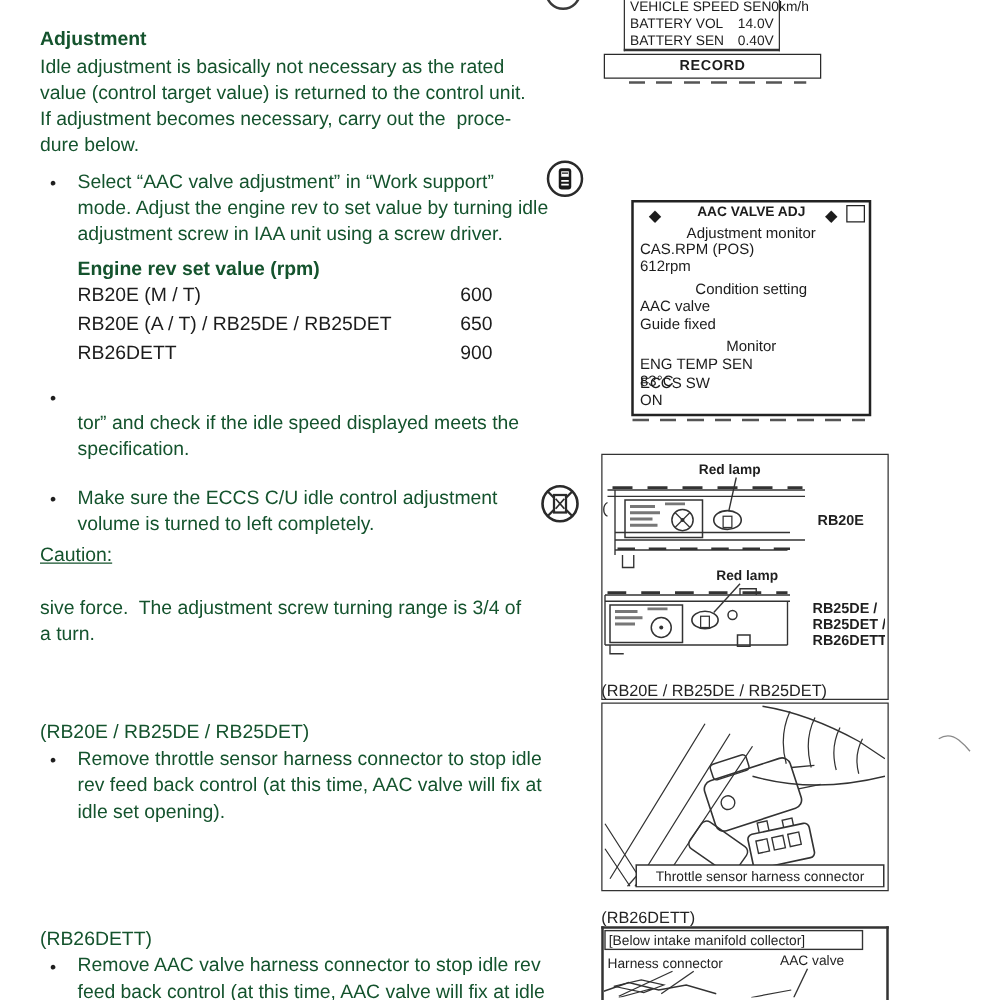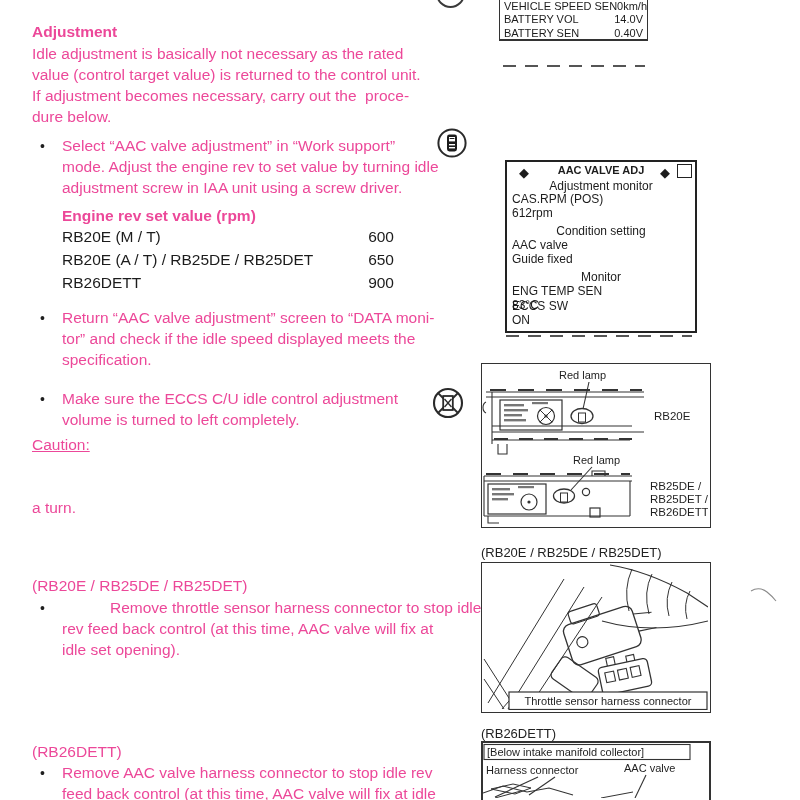--- a/index.html
+++ b/index.html
@@ -1,24 +1,24 @@
 <!DOCTYPE html>
 <html><head>
 <meta charset="utf-8">
 <style>
   html,body{margin:0;padding:0;background:#fff;}
   .page{position:relative;width:800px;height:800px;background:#fff;overflow:hidden;
         font-family:"Liberation Sans","DejaVu Sans",sans-serif;color:#1c1c1c;}
-  .t{position:absolute;white-space:pre;font-size:15.5px;line-height:20px;color:#ec4899;}
+  .t{position:absolute;white-space:pre;font-size:15.5px;line-height:20px;color:#14532d;}
   .b{font-weight:bold;}
   .bullet{position:absolute;font-size:14px;color:#1f1f1f;}
   .revrow{position:absolute;display:flex;justify-content:space-between;width:332px;
           font-size:15.5px;white-space:pre;}
   
-  .monitor{position:absolute;left:499px;top:0;width:149px;height:41px;
+  .monitor{position:absolute;left:499px;top:0;width:125px;height:41px;
            border-left:1.6px solid #333;border-right:1.6px solid #333;border-bottom:2.4px solid #333;
            box-sizing:border-box;}
   .monitor .mrow{display:flex;justify-content:space-between;padding:0 4px;
                  font-size:11px;line-height:13.4px;white-space:pre;}
   .record{position:absolute;left:483px;top:43px;width:174px;height:20px;border:1.8px solid #2a2a2a;
           box-sizing:border-box;display:flex;align-items:center;justify-content:center;
           font-size:11.5px;font-weight:bold;letter-spacing:.5px;background:#fff;}
   .dashes{position:absolute;height:2.4px;
           background:repeating-linear-gradient(90deg,#555 0 13px,transparent 13px 22px);}
   
@@ -50,20 +50,21 @@
     </div>
     <div class="mrow">
       <span>BATTERY VOL</span>
       <span>14.0V</span>
     </div>
     <div class="mrow">
       <span>BATTERY SEN</span>
       <span>0.40V</span>
     </div>
   </div>
+  <div class="record">RECORD</div>
   <div class="dashes" style="left:503px;top:65px;width:142px;"></div>
 
   <div class="t b" style="left:32px;top:22px;">Adjustment</div>
   <div class="t" style="left:32px;top:44px;">Idle adjustment is basically not necessary as the rated</div>
   <div class="t" style="left:32px;top:65px;">value (control target value) is returned to the control unit.</div>
   <div class="t" style="left:32px;top:86px;">If adjustment becomes necessary, carry out the  proce-</div>
   <div class="t" style="left:32px;top:107px;">dure below.</div>
 
   <div class="bullet" style="left:40px;top:138px;">•</div>
   <div class="t" style="left:62px;top:136px;">Select “AAC valve adjustment” in “Work support”</div>
@@ -87,43 +88,43 @@
   <div class="revrow" style="left:62px;top:251px;align-items:flex-end;">
     <span>RB20E (A / T) / RB25DE / RB25DET</span>
     <span>650</span>
   </div>
   <div class="revrow" style="left:62px;top:274px;">
     <span>RB26DETT</span>
     <span>900</span>
   </div>
 
   <div class="bullet" style="left:40px;top:310px;">•</div>
-  <div class="t" style="left:62px;top:308px;">Return “AAC valve adjustment” screen to “DATA moni-</div>
   <div class="t" style="left:62px;top:329px;">tor” and check if the idle speed displayed meets the</div>
   <div class="t" style="left:62px;top:350px;">specification.</div>
 
   <div class="bullet" style="left:40px;top:391px;">•</div>
   <div class="t" style="left:62px;top:389px;">Make sure the ECCS C/U idle control adjustment</div>
   <div class="t" style="left:62px;top:410px;">volume is turned to left completely.</div>
 
   <svg class="circ-icon" style="left:431px;top:386px;" width="34" height="34" viewBox="0 0 34 34">
     <circle cx="17" cy="17" r="14" fill="#fff" stroke="#2a2a2a" stroke-width="2.1"></circle>
     <line x1="7" y1="7" x2="27" y2="27" stroke="#2a2a2a" stroke-width="1.8"></line>
     <line x1="27" y1="7" x2="7" y2="27" stroke="#2a2a2a" stroke-width="1.8"></line>
     <rect x="12.2" y="10" width="9.6" height="14" fill="#fff" stroke="#2a2a2a" stroke-width="1.8"></rect>
     <line x1="13.5" y1="13" x2="20.5" y2="21" stroke="#2a2a2a" stroke-width="1.4"></line>
     <line x1="20.5" y1="13" x2="13.5" y2="21" stroke="#2a2a2a" stroke-width="1.4"></line>
   </svg>
 
   <div class="t caution" style="left:32px;top:435px;">Caution:</div>
+  <div class="t" style="left:32px;top:477px;">sive force.  The adjustment screw turning range is 3/4 of</div>
   <div class="t" style="left:32px;top:498px;">a turn.</div>
 
   <div class="t" style="left:32px;top:576px;">(RB20E / RB25DE / RB25DET)</div>
   <div class="bullet" style="left:40px;top:600px;">•</div>
-  <div class="t" style="left:62px;top:598px;margin-left:48px;">Remove throttle sensor harness connector to stop idle</div>
+  <div class="t" style="left:62px;top:598px;">Remove throttle sensor harness connector to stop idle</div>
   <div class="t" style="left:62px;top:619px;">rev feed back control (at this time, AAC valve will fix at</div>
   <div class="t" style="left:62px;top:640px;">idle set opening).</div>
 
   <div class="t" style="left:32px;top:742px;">(RB26DETT)</div>
   <div class="bullet" style="left:40px;top:765px;">•</div>
   <div class="t" style="left:62px;top:763px;">Remove AAC valve harness connector to stop idle rev</div>
   <div class="t" style="left:62px;top:784px;">feed back control (at this time, AAC valve will fix at idle</div>
 
   <div class="aacbox">
     <span class="dia" style="left:12px;">◆</span>
@@ -145,21 +146,21 @@
       <span>ENG TEMP SEN</span>
       <span>83°C</span>
     </div>
     <div class="r" style="top:137px;">
       <span>ECCS SW</span>
       <span>ON</span>
     </div>
   </div>
   <div class="dashes" style="left:506px;top:335px;width:186px;"></div>
 
-  <div class="figbox" style="left:481px;top:363px;width:230px;height:165px;">
+  <div class="figbox" style="left:481px;top:363px;width:230px;height:197px;font-weight:bold;">
     <svg width="226" height="161" viewBox="0 0 226 161">
 
       <text x="77" y="15" font-size="11">Red lamp</text>
       <line class="ln" x1="107" y1="18" x2="101" y2="45" stroke-width="1.1"></line>
       <line class="ln" x1="4" y1="28" x2="162" y2="28" stroke-width="1.2"></line>
       <line class="ln" x1="4" y1="33" x2="162" y2="33" stroke-width="1"></line>
       <line class="ln" x1="8" y1="26" x2="160" y2="26" stroke-width="2.2" stroke-dasharray="16 12"></line>
       <path class="ln" d="M10,28 V80 M4,38 c-4,2 -4,9 0,11 M10,62 H150 M10,68 H162 M10,76 H148" stroke-width="1.1"></path>
       <line class="ln" x1="12" y1="75" x2="150" y2="75" stroke-width="2" stroke-dasharray="14 11"></line>
       <path class="ln" d="M16,80 v10 h9 v-10" stroke-width="1.1"></path>

